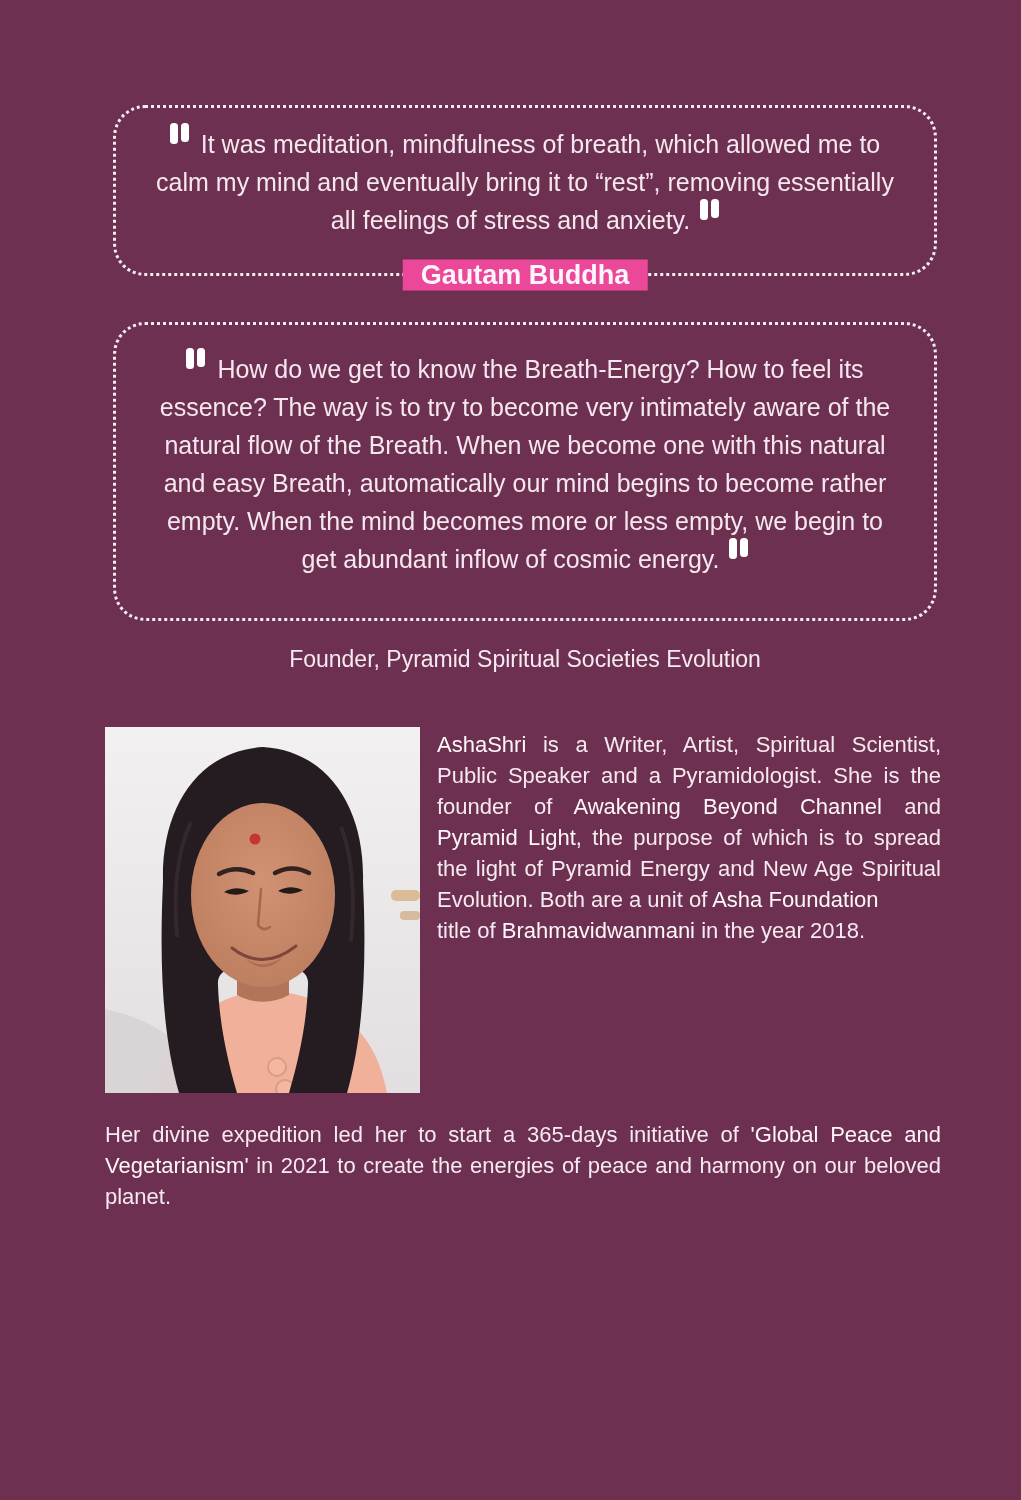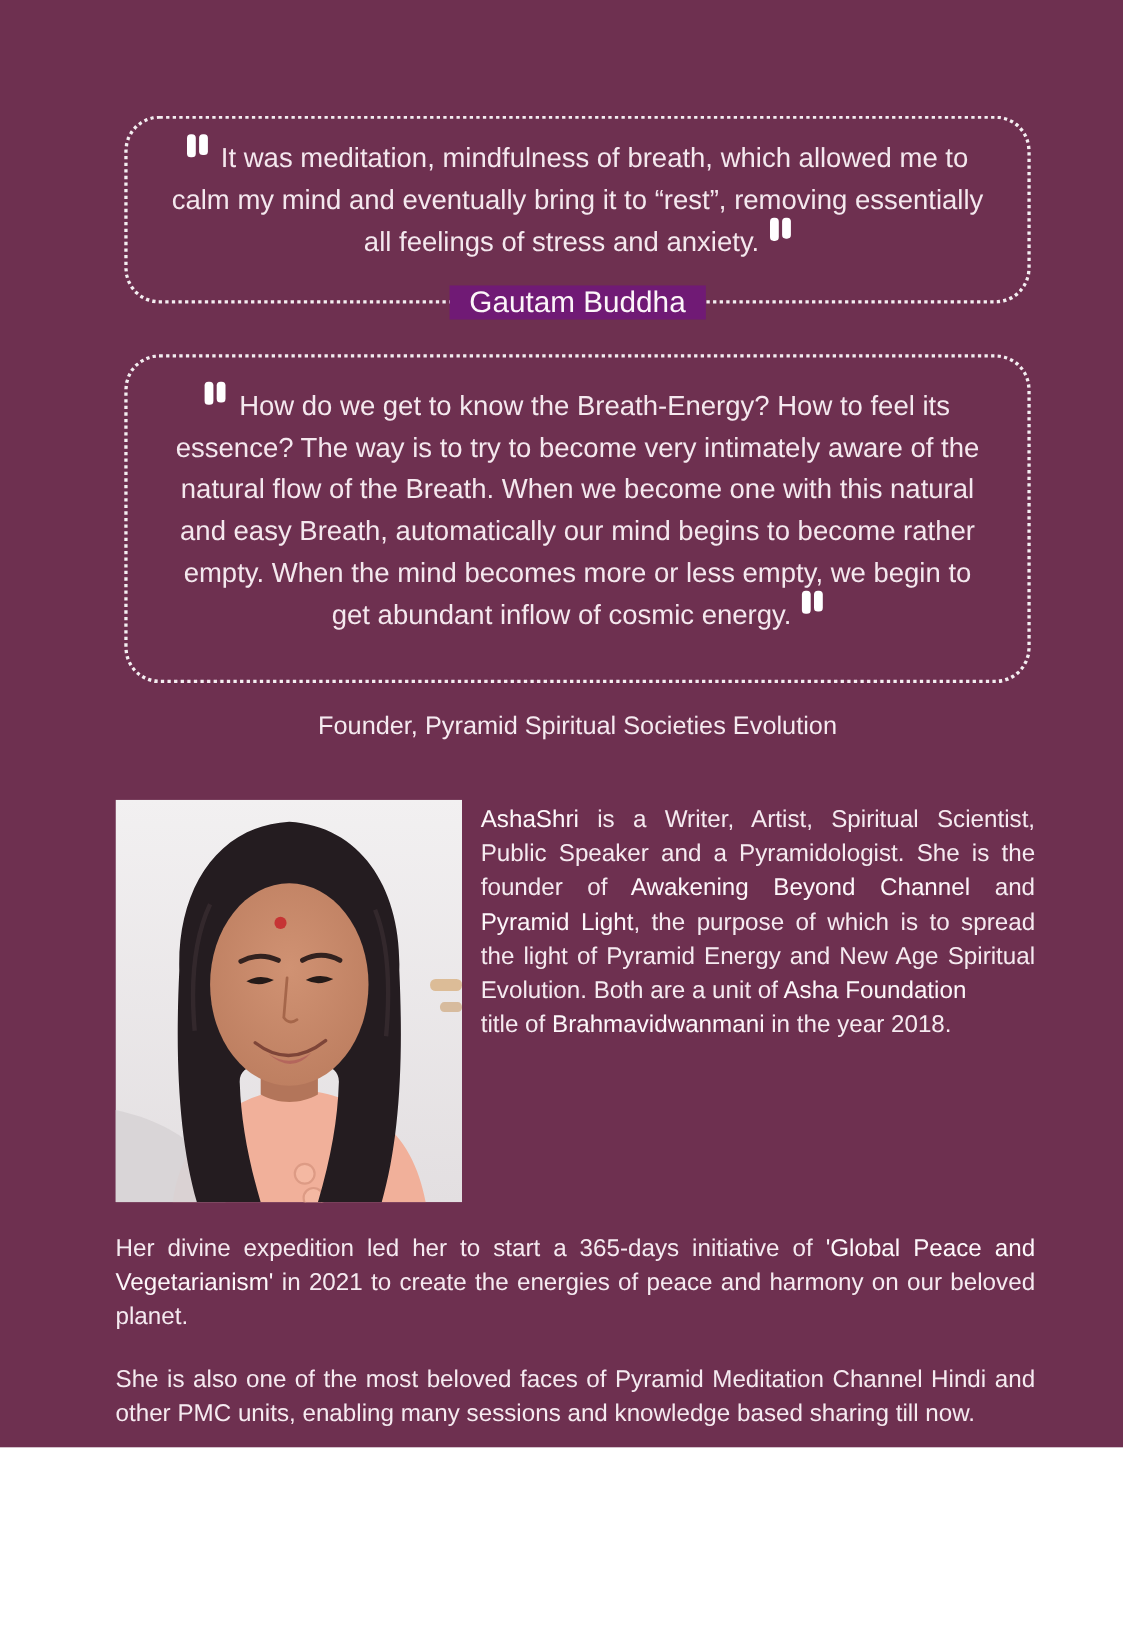--- a/index.html
+++ b/index.html
@@ -1,18 +1,18 @@
 <!DOCTYPE html>
 <html><head>
 <meta charset="utf-8">
 <style>
   html,body{margin:0;padding:0}
   .page{
     position:relative;
-    width:1021px;height:1316px;
+    width:1021px;height:1500px;
     background:#6e3050;
     font-family:"Liberation Sans","DejaVu Sans",sans-serif;
     color:#f5eaf0;
     overflow:hidden;
   }
   
   .quote-box{
     position:absolute;left:113px;width:824px;
     border:3px dotted rgba(255,255,255,.92);
     border-radius:32px;
@@ -24,23 +24,23 @@
   .quote-text{
     margin:0;padding:6px 34px 24px;
     text-align:center;
     font-size:25px;line-height:38px;
     color:#f4e8ee;
   }
   #box2 .quote-text{padding:14px 34px 30px}
   .attr{
     position:absolute;left:50%;bottom:-2px;
     transform:translate(-50%,50%);
-    background:#701a75;
+    background:#ec4899;
     padding:0 18px;
-    font-weight:normal;font-size:27px;
+    font-weight:bold;font-size:27px;
     white-space:nowrap;color:#fcf5f9;
   }
   .subtitle{
     position:absolute;top:646px;left:113px;width:824px;
     text-align:center;font-size:23px;color:#f5eaf0;
   }
   
   .qmark{display:inline-flex;gap:3px;position:relative;top:-9px}
   .qmark.open{margin-right:12px}
   .qmark.close{margin-left:10px}
@@ -129,16 +129,15 @@
       <path d="M139,231 Q158,244 178,230 Q160,250 139,231 Z" fill="#b2625a" opacity="0.85"></path>
     </svg>
   </figure>
 
   <div class="bio">
     <p><b>AshaShri</b><span> is a Writer, Artist, Spiritual Scientist, Public Speaker and a Pyramidologist. She is the founder of </span><b>Awakening Beyond Channel</b><span> and </span><b>Pyramid Light</b><span>, the purpose of which is to spread the light of Pyramid Energy and New Age Spiritual Evolution. Both are a unit of </span><b>Asha Foundation</b><br><span>title of </span><b>Brahmavidwanmani</b><span> in the year 2018.</span></p>
   </div>
 
   <div class="bottom">
     <p><span>Her divine expedition led her to start a 365-days initiative of </span><b>'Global Peace and Vegetarianism'</b><span> in 2021 to create the energies of peace and harmony on our beloved planet.</span></p>
-    <p><span>She is also one of the most beloved faces of Pyramid Meditation Channel Hindi and other PMC units, enabling many sessions and knowledge based sharing till now.</span></p>
   </div>
 
 </div>
 
 </body></html>

